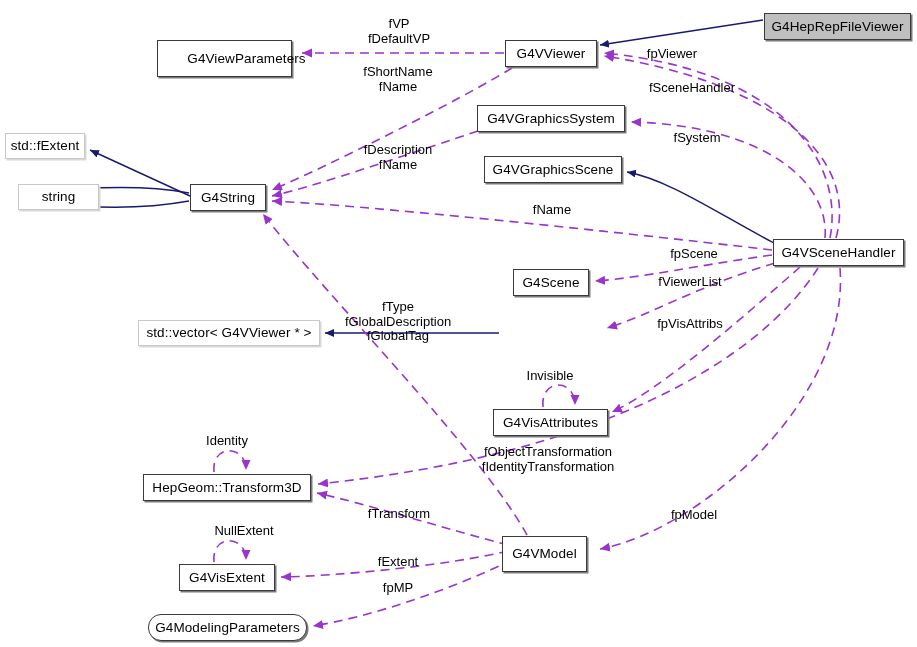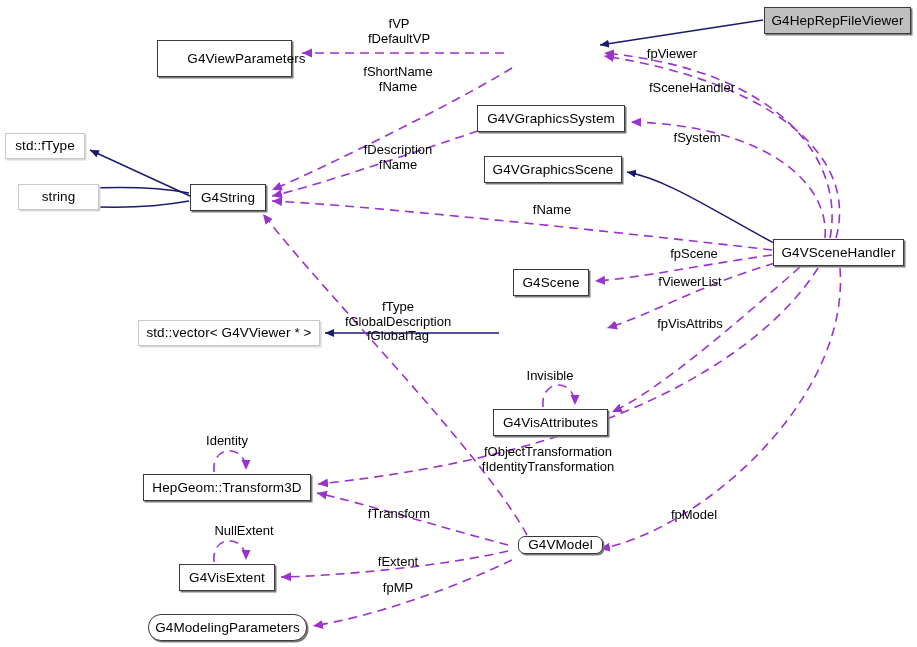--- a/index.html
+++ b/index.html
@@ -122,31 +122,34 @@
       <path d="M512,560 C450,590 370,617 313,626" marker-end="url(#arrow-usage)"></path>
 
       <path d="M527,535 C480,450 330,300 263,214" marker-end="url(#arrow-usage)"></path>
 
       <path d="M214,472 C211,444 246,444 246,470" marker-end="url(#arrow-usage)"></path>
 
       <path d="M214,562 C211,534 246,534 246,560" marker-end="url(#arrow-usage)"></path>
     </g>
   </svg>
 
-  <div class="node current" style="left:764px;top:7px;width:147px;height:27px;">
+  <div class="node current" style="left:764px;top:13px;width:147px;height:27px;">
     <span>G4HepRepFileViewer</span>
   </div>
 
   <div class="node" style="left:157px;top:40px;width:135px;height:37px;padding-left:44px;">
     <span>G4ViewParameters</span>
   </div>
 
+  <div class="node" style="left:505px;top:40px;width:92px;height:27px;">
+    <span>G4VViewer</span>
+  </div>
 
   <div class="node external" style="left:5px;top:133px;width:80px;height:26px;">
-    <span>std::fType</span>
+    <span>std::fExtent</span>
   </div>
 
   <div class="node" style="left:477px;top:105px;width:148px;height:27px;">
     <span>G4VGraphicsSystem</span>
   </div>
 
   <div class="node" style="left:484px;top:156px;width:138px;height:27px;">
     <span>G4VGraphicsScene</span>
   </div>
 
@@ -172,21 +175,21 @@
 
 
   <div class="node" style="left:493px;top:409px;width:115px;height:27px;">
     <span>G4VisAttributes</span>
   </div>
 
   <div class="node" style="left:143px;top:474px;width:168px;height:27px;">
     <span>HepGeom::Transform3D</span>
   </div>
 
-  <div class="node" style="left:518px;top:536px;width:85px;height:18px;border-radius:7px;">
+  <div class="node" style="left:502px;top:536px;width:85px;height:36px;">
     <span>G4VModel</span>
   </div>
 
   <div class="node" style="left:179px;top:564px;width:96px;height:27px;">
     <span>G4VisExtent</span>
   </div>
 
   <div class="node" style="left:148px;top:614px;width:159px;height:27px;border-radius:13px;">
     <span>G4ModelingParameters</span>
   </div>

